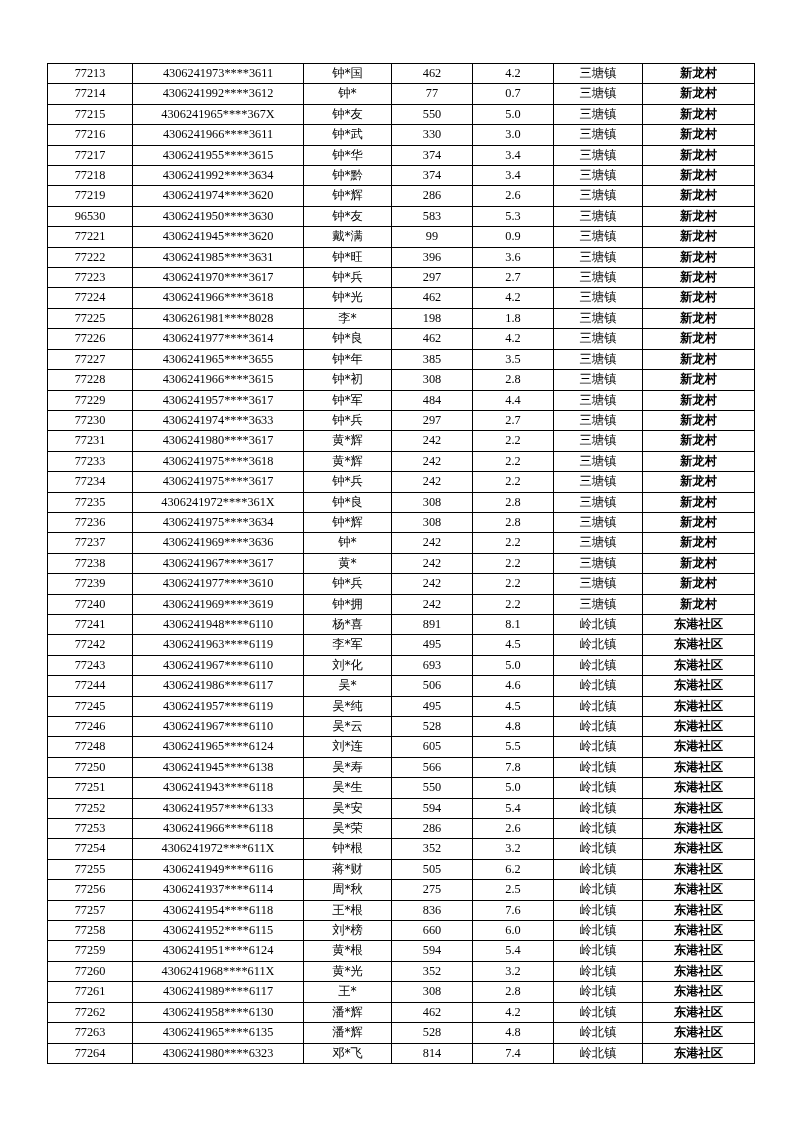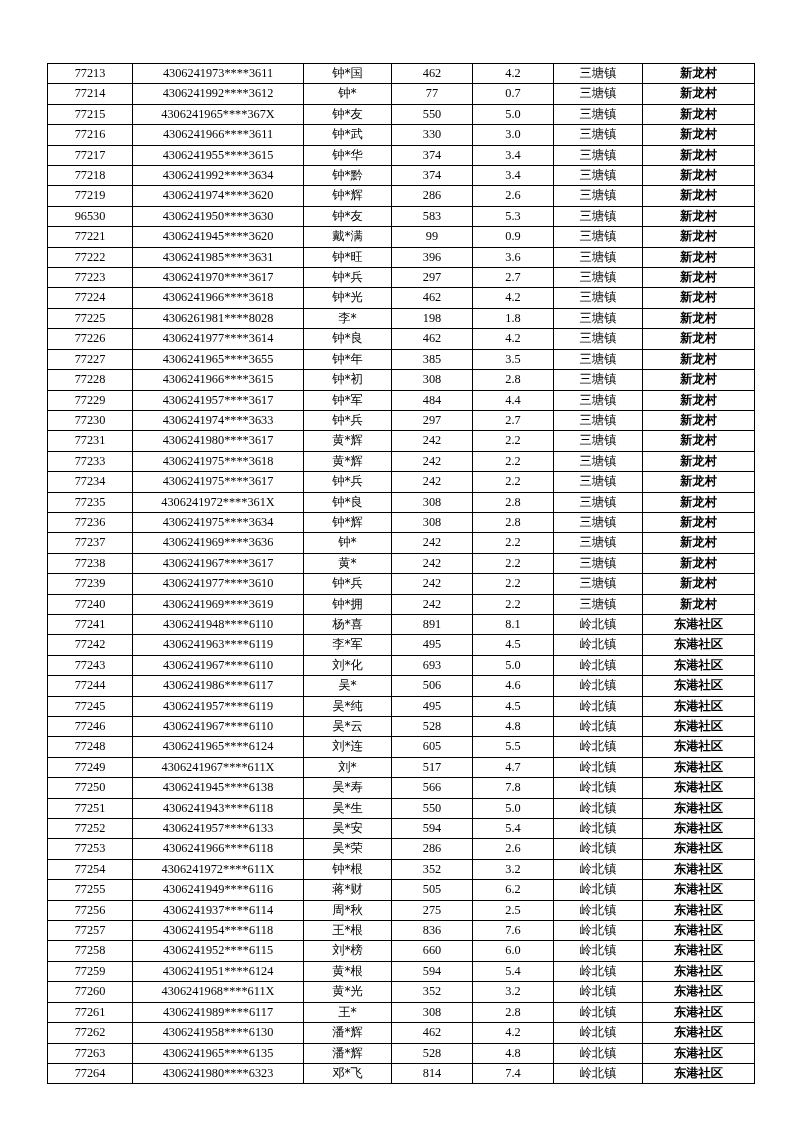--- a/index.html
+++ b/index.html
@@ -354,29 +354,20 @@
         <tr>
           <td class="c-id">77248</td>
           <td class="c-idcard">4306241965****6124</td>
           <td class="c-name cjk">刘*连</td>
           <td class="c-amt">605</td>
           <td class="c-rate">5.5</td>
           <td class="c-town cjk">岭北镇</td>
           <td class="c-village cjk">东港社区</td>
         </tr>
         <tr>
-          <td class="c-id">77249</td>
-          <td class="c-idcard">4306241967****611X</td>
-          <td class="c-name cjk">刘*</td>
-          <td class="c-amt">517</td>
-          <td class="c-rate">4.7</td>
-          <td class="c-town cjk">岭北镇</td>
-          <td class="c-village cjk">东港社区</td>
-        </tr>
-        <tr>
           <td class="c-id">77250</td>
           <td class="c-idcard">4306241945****6138</td>
           <td class="c-name cjk">吴*寿</td>
           <td class="c-amt">566</td>
           <td class="c-rate">7.8</td>
           <td class="c-town cjk">岭北镇</td>
           <td class="c-village cjk">东港社区</td>
         </tr>
         <tr>
           <td class="c-id">77251</td>

